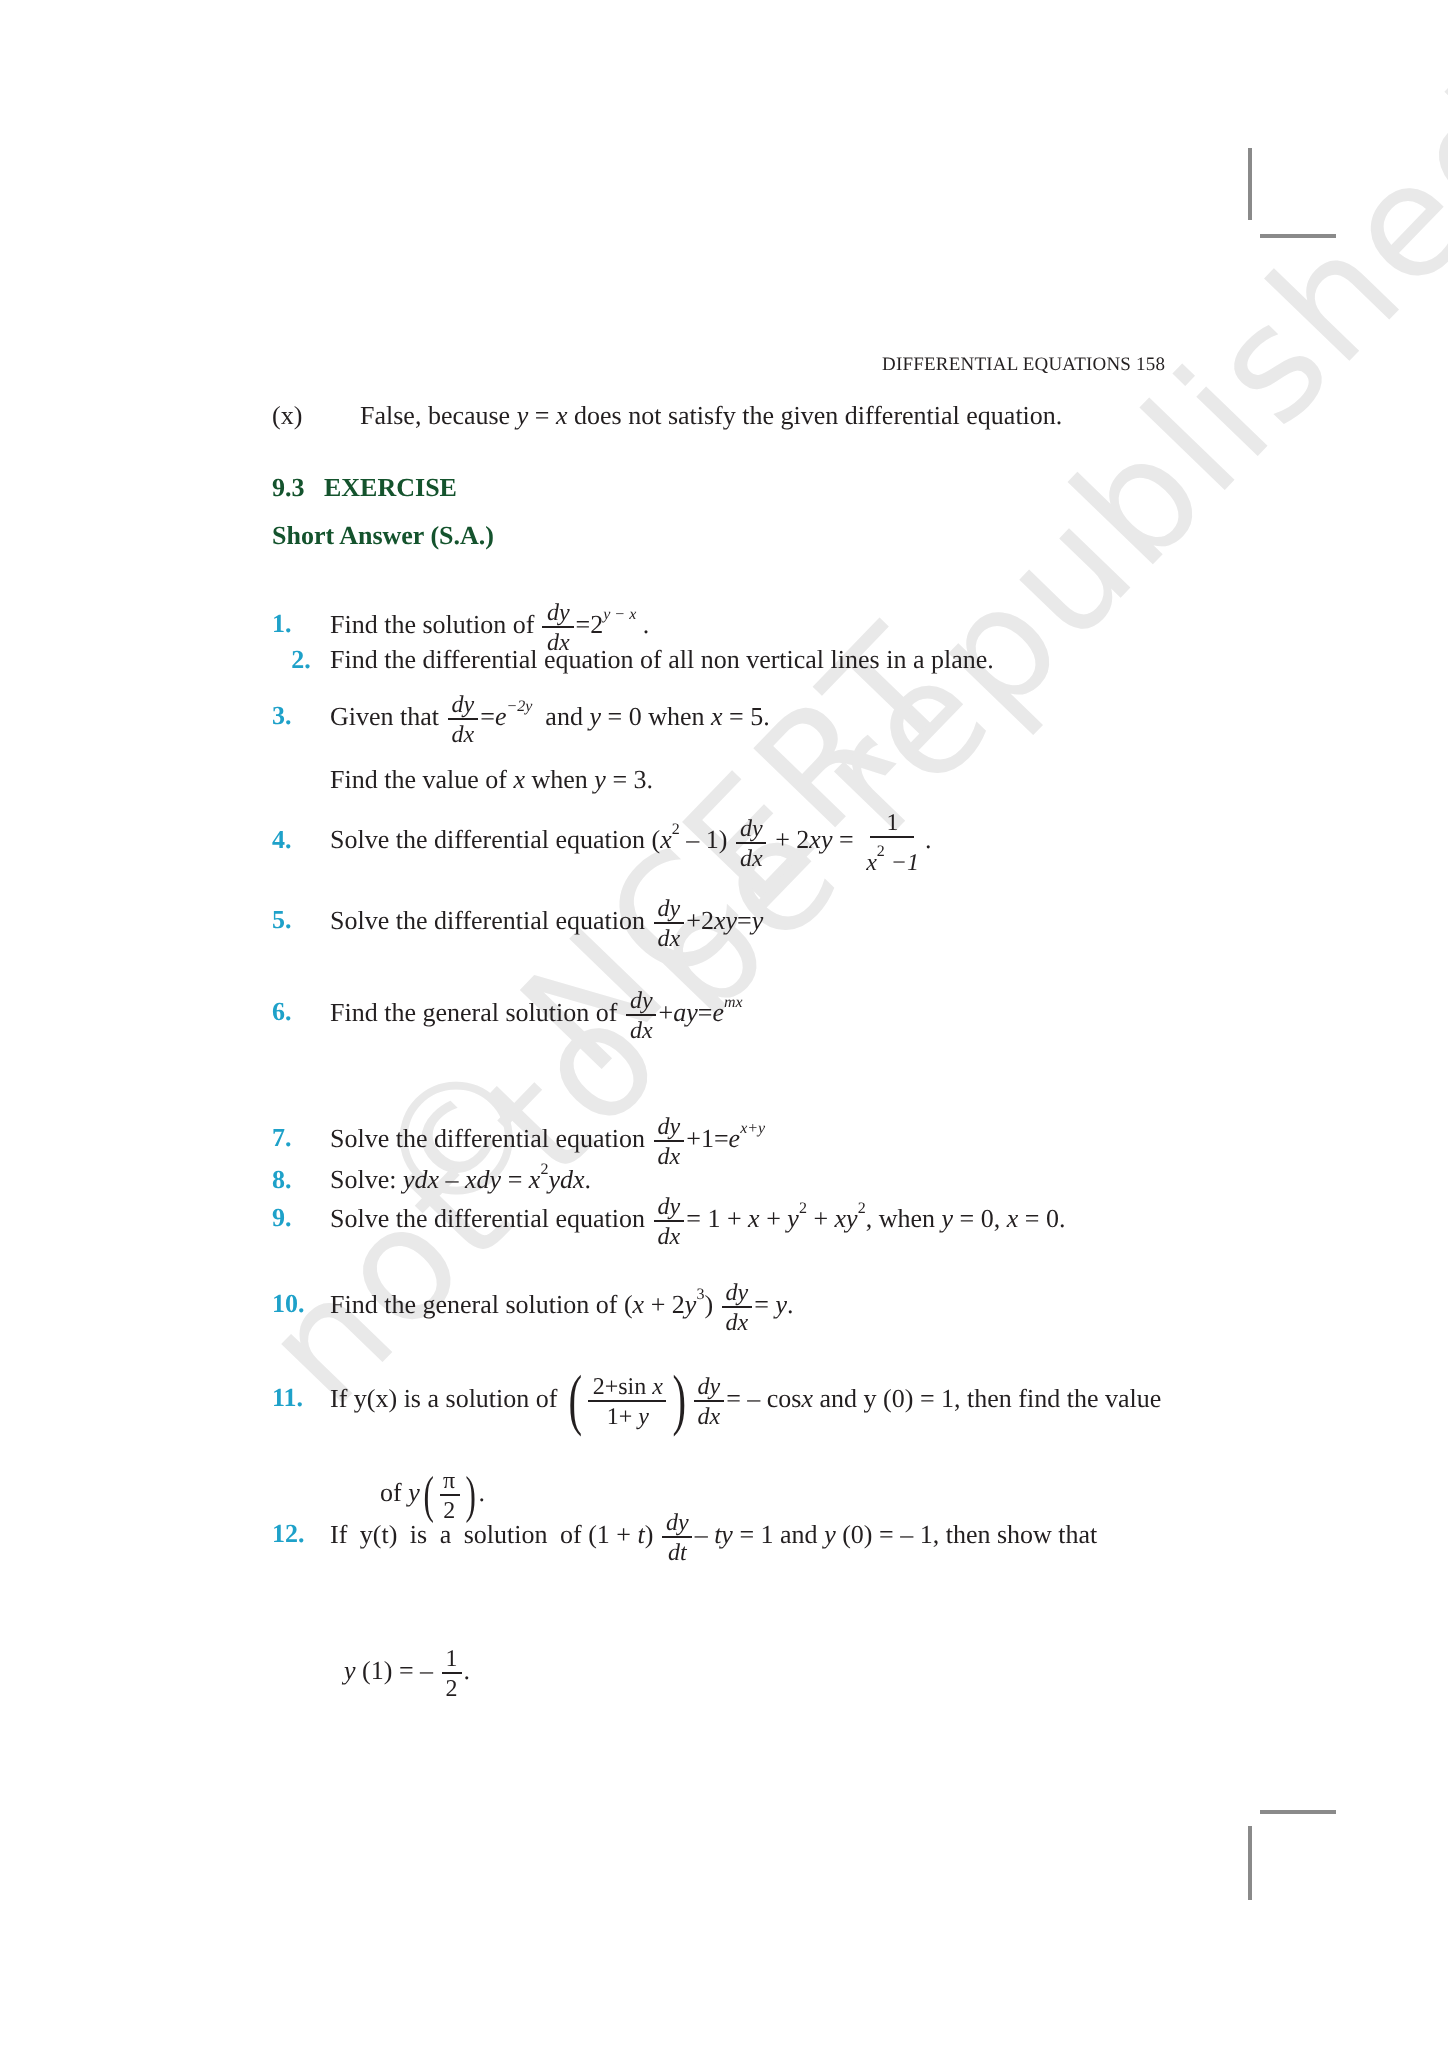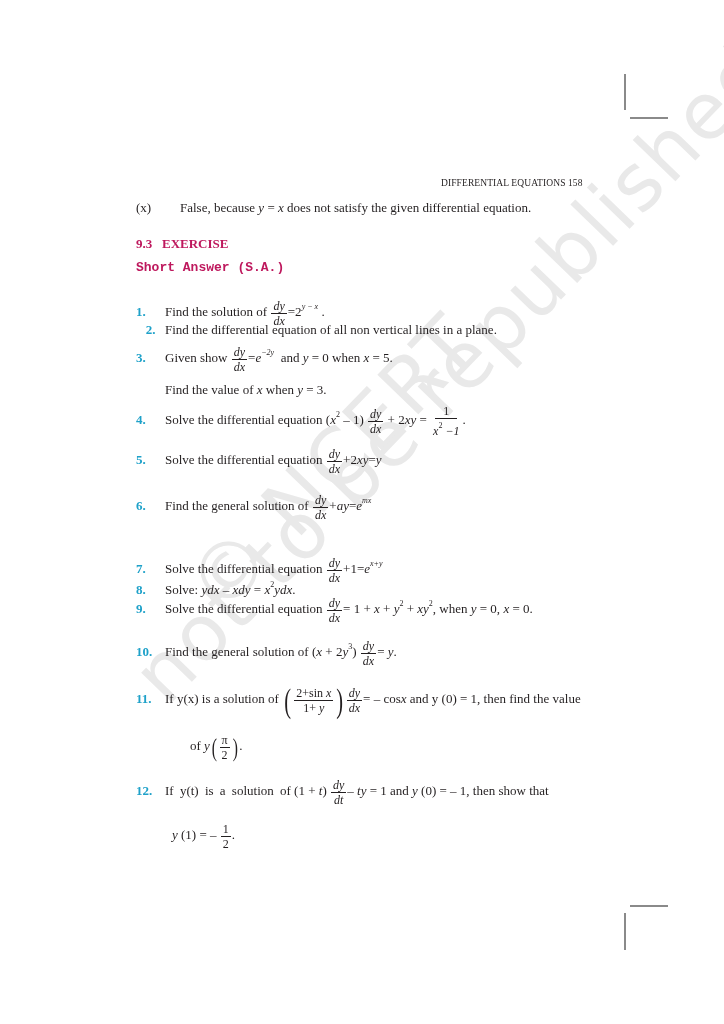--- a/index.html
+++ b/index.html
@@ -4,21 +4,21 @@
 <style>
   html, body { margin:0; padding:0; }
   body { width:724px; height:1024px; background:#ffffff; position:relative; overflow:hidden;
          font-family:"Liberation Serif", "DejaVu Serif", serif; color:#231f20; }
   .crop { position:absolute; background:#8a8a8a; }
   .watermark { position:absolute; left:140px; top:330px; width:520px; height:460px; pointer-events:none; }
   .watermark span { position:absolute; font-family:"DejaVu Sans","Liberation Sans",sans-serif; color:#e9e9e9; font-size:78px; white-space:nowrap; transform-origin:left bottom; transform:rotate(-46deg); letter-spacing:2px; }
   .running-head { position:absolute; top:178px; left:441px; font-size:9.5px; letter-spacing:0.1px; }
   .line { position:absolute; left:136px; font-size:13px; white-space:nowrap; }
   .num { display:inline-block; width:29px; color:#1ea1c9; font-weight:bold; }
-  .teal { color:#be185d; font-weight:bold; font-size:13px; }
+  .teal { color:#14532d; font-weight:bold; font-size:13px; }
   i { font-style:italic; }
   .frac { display:inline-flex; flex-direction:column; align-items:center; vertical-align:middle; margin:0 1px; font-size:12px; line-height:14px; }
   .frac .n { border-bottom:1px solid #231f20; padding:0 2px; font-style:italic; }
   .frac .d { padding:0 2px; font-style:italic; }
   .frac .n.up, .frac .d.up { font-style:normal; }
   sup { font-size:8px; vertical-align:7px; font-style:italic; }
   .paren { font-size:34px; font-weight:200; vertical-align:middle; line-height:0; transform:scaleX(0.6); display:inline-block; }
   .paren.small { font-size:26px; }
 </style>
 </head>
@@ -34,36 +34,36 @@
   <span style="left:40px;top:300px;">not to be republished</span>
 </div>
 
 <div class="running-head">DIFFERENTIAL EQUATIONS 158</div>
 
 <div class="line" style="top:200px;">
   <span style="display:inline-block;width:44px;">(x)</span><span>False, because </span><i>y</i> = <i>x</i><span> does not satisfy the given differential equation.</span>
 </div>
 
 <div class="line teal" style="top:236px;white-space:pre;">9.3   EXERCISE</div>
-<div class="line teal" style="top:260px;font-family:Liberation Mono, monospace;">Short Answer (S.A.)</div>
+<div class="line teal" style="top:260px;">Short Answer (S.A.)</div>
 
 <div class="line" style="top:299px;">
   <span class="num">1.</span><span>Find the solution of</span>
   <span class="frac">
       <span class="n">dy</span>
       <span class="d">dx</span>
     </span>=2<sup>y − x</sup> .
 </div>
 
 <div class="line" style="top:322px;text-align:center;">
   <span class="num">2.</span><span>Find the differential equation of all non vertical lines in a plane.</span>
 </div>
 
 <div class="line" style="top:345px;">
-  <span class="num">3.</span><span>Given show</span>
+  <span class="num">3.</span><span>Given that</span>
   <span class="frac">
       <span class="n">dy</span>
       <span class="d">dx</span>
     </span>=<i>e</i><sup>−2y</sup>&nbsp; and <i>y</i> = 0 when <i>x</i> = 5.
 </div>
 <div class="line" style="top:382px;left:165px;">
   Find the value of <i>x</i> when <i>y</i> = 3.
 </div>
 
 <div class="line" style="top:404px;">
@@ -132,21 +132,21 @@
       <span class="d">dx</span>
     </span>= – cos<i>x</i> and y (0) = 1, then find the value
 </div>
 <div class="line" style="top:733px;left:190px;">
   of <i>y</i><span class="paren small">(</span><span class="frac">
       <span class="n up">π</span>
       <span class="d up">2</span>
     </span><span class="paren small">)</span>.
 </div>
 
-<div class="line" style="top:778px;font-family:Liberation Serif, serif;">
+<div class="line" style="top:754px;font-family:Liberation Serif, serif;">
   <span class="num">12.</span><span style="word-spacing:3px;">If y(t) is a solution of</span>
   (1 + <i>t</i>) <span class="frac">
       <span class="n">dy</span>
       <span class="d">dt</span>
     </span>– <i>ty</i> = 1 and <i>y</i> (0) = – 1, then show that
 </div>
 <div class="line" style="top:822px;left:172px;">
   <i>y</i> (1) = – <span class="frac">
       <span class="n up">1</span>
       <span class="d up">2</span>

